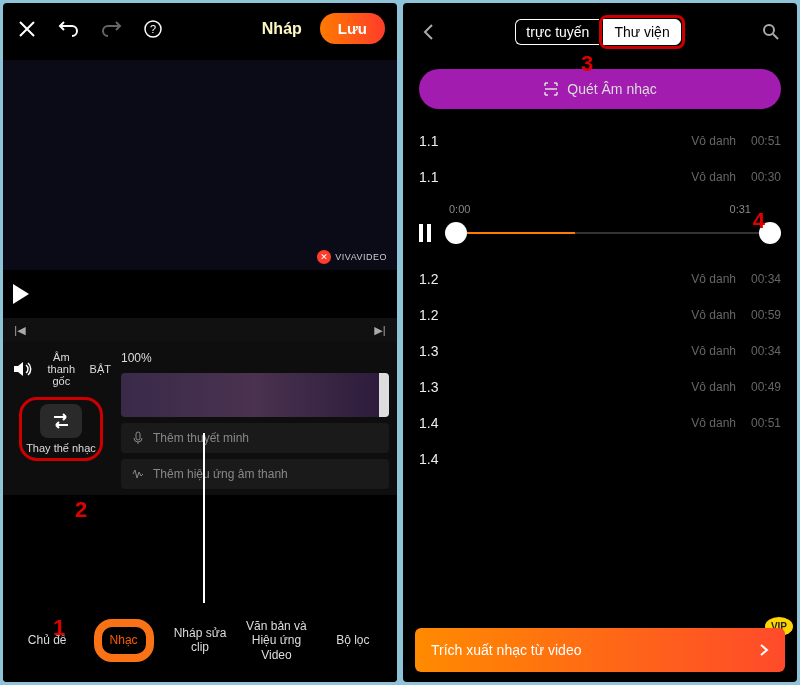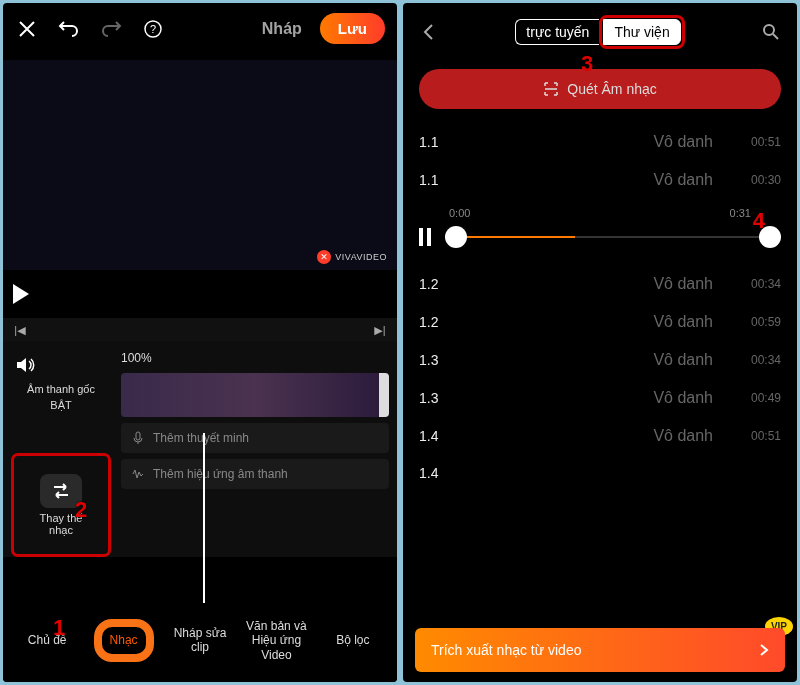--- a/index.html
+++ b/index.html
@@ -5,39 +5,39 @@
   * { box-sizing: border-box; margin: 0; padding: 0; font-family: -apple-system, sans-serif; }
   body { background: #8fc4d8; width: 800px; height: 685px; overflow: hidden; display: flex; gap: 6px; padding: 3px; }
   .phone { background: #000; flex: 1; height: 679px; position: relative; overflow: hidden; color: #fff; border-radius: 4px; }
   .phone-left { flex: 1; }
   .phone-right { flex: 1; }
 
   
   .topbar { display: flex; align-items: center; padding: 10px 12px; gap: 18px; }
   .topbar .spacer { flex: 1; }
   .icon-btn { width: 24px; height: 24px; display: flex; align-items: center; justify-content: center; cursor: pointer; }
-  .nhap { color: #a3a3a3; font-weight: 600; font-size: 16px; }
+  .nhap { color: #fef9c3; font-weight: 600; font-size: 16px; }
   .save-btn { background: linear-gradient(90deg,#ff7a00,#ff3c2a); color: #fff; padding: 7px 18px; border-radius: 20px; font-weight: 600; font-size: 15px; }
   .preview { background: #0b0b18; height: 210px; position: relative; margin-top: 6px; }
   .watermark { position: absolute; bottom: 6px; right: 10px; color: #ccc; font-size: 9px; letter-spacing: 0.5px; display: flex; align-items: center; gap: 4px; }
   .wm-close { width: 14px; height: 14px; background: #ff3c2a; border-radius: 50%; display: flex; align-items: center; justify-content: center; font-size: 9px; color: #fff; }
   .play-row { padding: 14px 10px; }
   .play-triangle { width: 0; height: 0; border-left: 16px solid #fff; border-top: 10px solid transparent; border-bottom: 10px solid transparent; }
 
   .timeline-bar { display: flex; align-items: center; justify-content: space-between; padding: 6px 8px 4px; font-size: 11px; color: #aaa; background: #111; }
   .timeline-bar .tcenter { flex: 1; text-align: center; }
   .timeline-bar .tcenter b { color: #fff; }
   .tl-nav { width: 18px; text-align: center; }
 
   .editor { background: #0e0e0e; padding: 10px 8px 0; display: flex; gap: 10px; }
   .col-audio { width: 100px; text-align: center; font-size: 11px; color: #ddd; }
-  .audio-btn { display: flex; flex-direction: column; gap: 4px; margin-bottom: 10px; }
+  .audio-btn { display: flex; flex-direction: row; align-items: center; gap: 11px; margin-bottom: 10px; }
   .audio-icon { width: 28px; height: 28px; display: flex; align-items: center; justify-content: center; }
   .replace-box { background: #2a2a2a; width: 42px; height: 34px; border-radius: 8px; display: flex; align-items: center; justify-content: center; margin: 0 auto 4px; }
-  .callout-red { border: 3px solid #c00; border-radius: 7px; padding: 18px; display: inline-block; margin-top: 32px; }
+  .callout-red { border: 3px solid #c00; border-radius: 18px; padding: 4px; display: inline-block; }
   .red-num { color: #e00000; font-weight: 900; font-size: 22px; position: absolute; text-shadow: 0 0 2px #000; }
   .n1 { left: 50px; top: 612px; }
   .n2 { left: 72px; top: 494px; }
 
   .col-tracks { flex: 1; }
   .zoom-row { display: flex; align-items: center; gap: 10px; font-size: 12px; color: #ddd; margin-bottom: 8px; }
   .clip-strip { height: 44px; background: linear-gradient(90deg,#3a2a4a,#4a3250,#2a1a3a); border-radius: 4px; margin-bottom: 6px; position: relative; overflow: hidden; }
   .clip-strip::after { content:""; position:absolute; right:0; top:0; width:10px; height:100%; background:#ddd; }
   .track-btn { background: #1a1a1a; color: #888; font-size: 12px; padding: 8px 10px; border-radius: 4px; margin-bottom: 6px; display: flex; align-items: center; gap: 8px; }
   .track-btn.active { background: #252538; color: #9aa; }
@@ -52,25 +52,25 @@
   .r-top { display: flex; align-items: center; padding: 12px 14px; gap: 14px; }
   .seg { display: flex; align-items: center; gap: 0; }
   .seg-btn { padding: 4px 10px; font-size: 14px; border: 1px solid #fff; color: #fff; }
   .seg-btn.left { border-radius: 6px 0 0 6px; border-right: none; }
   .seg-btn.right { border-radius: 0 6px 6px 0; background: #fff; color: #000; }
   .seg-wrap { border: 3px solid #c00; border-radius: 8px; padding: 1px; }
   .r-spacer { flex: 1; }
   .n3 { color:#e00000; font-weight:900; font-size:22px; position:absolute; left:178px; top:48px; }
   .n4 { color:#e00000; font-weight:900; font-size:22px; position:absolute; right:32px; top:205px; }
 
-  .scan-btn { margin: 8px 16px 14px; background: #b91c1c; color: #ddd; text-align: center; padding: 12px; border-radius: 24px; font-size: 14px; display: flex; align-items: center; justify-content: center; gap: 8px; }
+  .scan-btn { margin: 8px 16px 14px; background: #a21caf; color: #ddd; text-align: center; padding: 12px; border-radius: 24px; font-size: 14px; display: flex; align-items: center; justify-content: center; gap: 8px; }
   .song-row { display: flex; align-items: center; padding: 10px 16px; font-size: 14px; }
   .song-row .name { flex: 0 0 60px; color: #eee; }
   .song-row .mid { flex: 1; }
-  .song-row .art { color: #666; font-size: 16px; margin-right: 24px; }
+  .song-row .art { color: #666; font-size: 12px; margin-right: 1px; }
   .song-row .dur { color: #666; font-size: 12px; width: 44px; text-align: right; }
   .apply-btn { background: linear-gradient(90deg,#ff7a00,#ff3c2a); color:#fff; font-size:12px; padding:6px 10px; border-radius: 14px; margin-left: 8px; }
   .apply-wrap { border: 3px solid #c00; border-radius: 14px; }
 
   .player { padding: 8px 16px 16px; }
   .time-labels { display: flex; justify-content: space-between; font-size: 11px; color: #888; padding: 0 30px 6px; }
   .player-row { display: flex; align-items: center; gap: 14px; }
   .pause-icon { display: flex; gap: 4px; }
   .pause-icon span { width: 4px; height: 18px; background: #fff; }
   .slider { flex: 1; height: 24px; position: relative; display: flex; align-items: center; }

